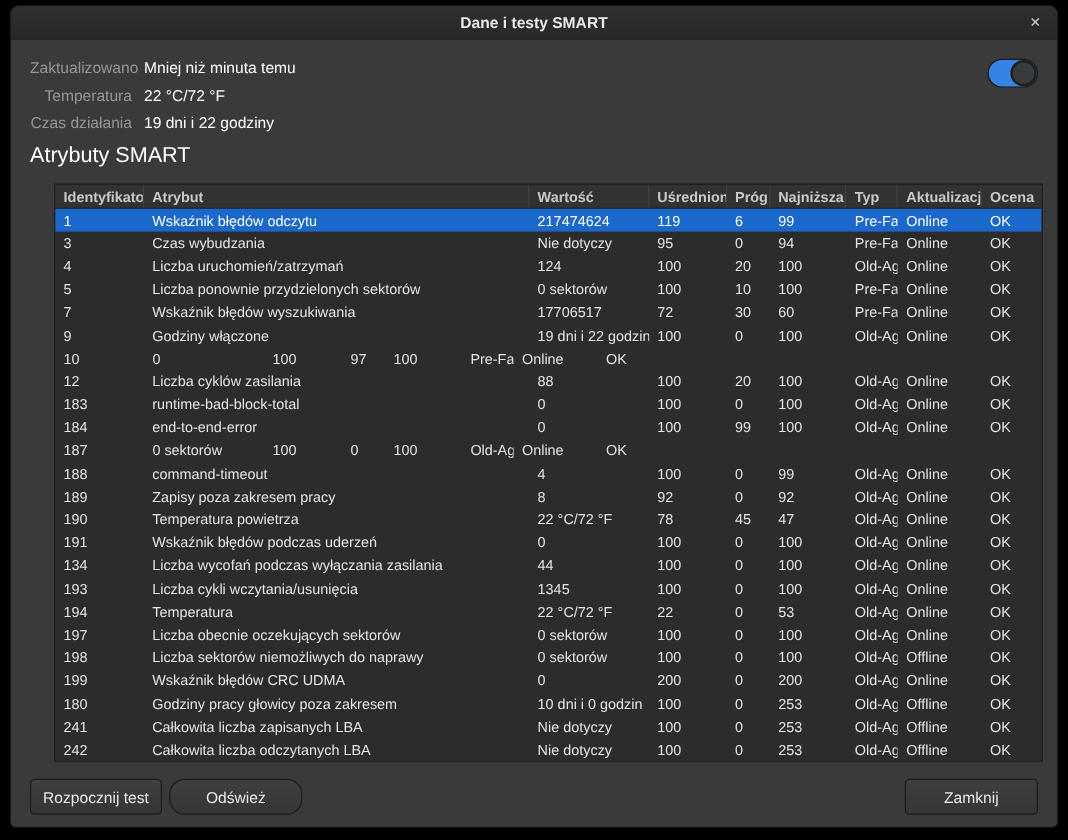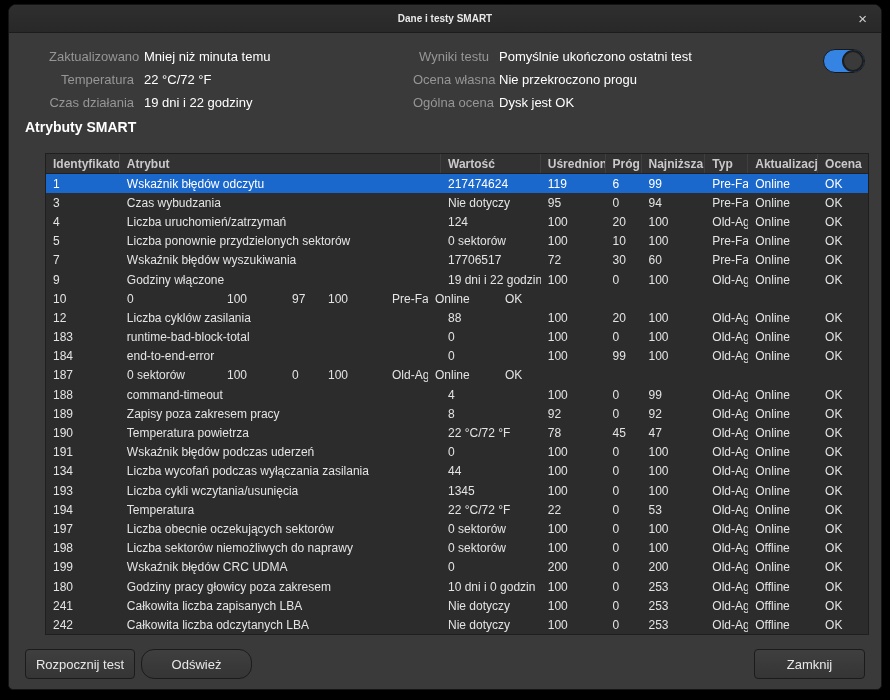--- a/index.html
+++ b/index.html
@@ -1,34 +1,34 @@
 <!DOCTYPE html>
 <html><head>
 <meta charset="utf-8">
 <style>
   * { margin:0; padding:0; box-sizing:border-box; }
   html,body { width:890px; height:700px; background:#000; font-family:"Liberation Sans",sans-serif; overflow:hidden; }
   .dialog { position:absolute; left:8px; top:4px; width:874px; height:686px; background:#3a3a3a;
             border:1px solid #141414; border-radius:8px 8px 5px 5px; overflow:hidden; }
   .titlebar { height:28px; background:linear-gradient(#2f2f2f,#282828); border-bottom:1px solid #1c1c1c;
               display:flex; align-items:center; justify-content:center; position:relative; }
-  .title { font-size:10px; font-weight:bold; color:#e8e8e8; }
+  .title { font-size:13px; font-weight:bold; color:#e8e8e8; }
   .close-btn { position:absolute; right:10px; top:0; height:100%; display:flex; align-items:center;
                color:#cfcfcf; font-size:15px; padding:0 4px; cursor:default; }
   .info { position:absolute; left:0; top:28px; width:100%; height:92px; }
   .info-grid { position:absolute; top:16px; display:grid; grid-template-columns:auto auto; column-gap:10px; row-gap:8px; }
-  .info-grid.left { left:16px; grid-template-columns:85px auto;margin-left:24px; }
+  .info-grid.left { left:16px; grid-template-columns:85px auto; }
   .info-grid.right { left:404px; grid-template-columns:76px auto; }
   .info-label { text-align:right; color:#969696; font-size:13px; line-height:15px; white-space:nowrap; }
   .info-value { color:#ffffff; font-size:13px; line-height:15px; white-space:nowrap; }
   .switch { position:absolute; right:16px; top:16px; width:42px; height:24px; border-radius:12px;
             background:#3584e4; border:1px solid #181818; }
   .switch .knob { position:absolute; right:0px; top:0px; width:22px; height:22px; border-radius:50%;
                   background:#3a3a3a; border:2px solid #1d1d1d; }
-  .section-heading { position:absolute; left:16px; top:114px; font-size:14px; font-weight:bold; color:#ffffff; }
+  .section-heading { position:absolute; left:16px; top:114px; font-size:18px; font-weight:normal; color:#ffffff; }
   .table-wrap { position:absolute; left:36px; top:148px; width:824px; height:482px;
                 border:1px solid #1f1f1f; background:#2c2c2c; overflow:hidden; }
   .thead { display:flex; height:20px; background:#323232; border-bottom:1px solid #212121; }
   .th { display:flex; align-items:center; padding-left:7px; font-size:12px; font-weight:bold; color:#c9c9c9;
         border-right:1px solid #3f3f3f; white-space:nowrap; overflow:hidden; }
   .th:last-child { border-right:none; }
   .tr { display:flex; height:19.2px; color:#e4e4e4; }
   .tr.selected { background:#1b68cd; color:#ffffff; }
   .td { display:flex; align-items:center; padding-left:7px; font-size:12px; white-space:nowrap; overflow:hidden; }
   .c0{width:74px} .c1{width:322px} .c2{width:100px} .c3{width:65px} .c4{width:36px}
@@ -52,28 +52,20 @@
 
   <div class="info">
     <div class="info-grid left">
       <div class="info-label">Zaktualizowano</div>
       <div class="info-value">Mniej niż minuta temu</div>
       <div class="info-label">Temperatura</div>
       <div class="info-value">22 °C/72 °F</div>
       <div class="info-label">Czas działania</div>
       <div class="info-value">19 dni i 22 godziny</div>
     </div>
-    <div class="info-grid right">
-      <div class="info-label">Wyniki testu</div>
-      <div class="info-value">Pomyślnie ukończono ostatni test</div>
-      <div class="info-label">Ocena własna</div>
-      <div class="info-value">Nie przekroczono progu</div>
-      <div class="info-label">Ogólna ocena</div>
-      <div class="info-value">Dysk jest OK</div>
-    </div>
     <div class="switch">
       <div class="knob"></div>
     </div>
   </div>
 
   <div class="section-heading">Atrybuty SMART</div>
 
   <div class="table-wrap">
     <div class="thead">
         <div class="th c0">Identyfikator</div>

